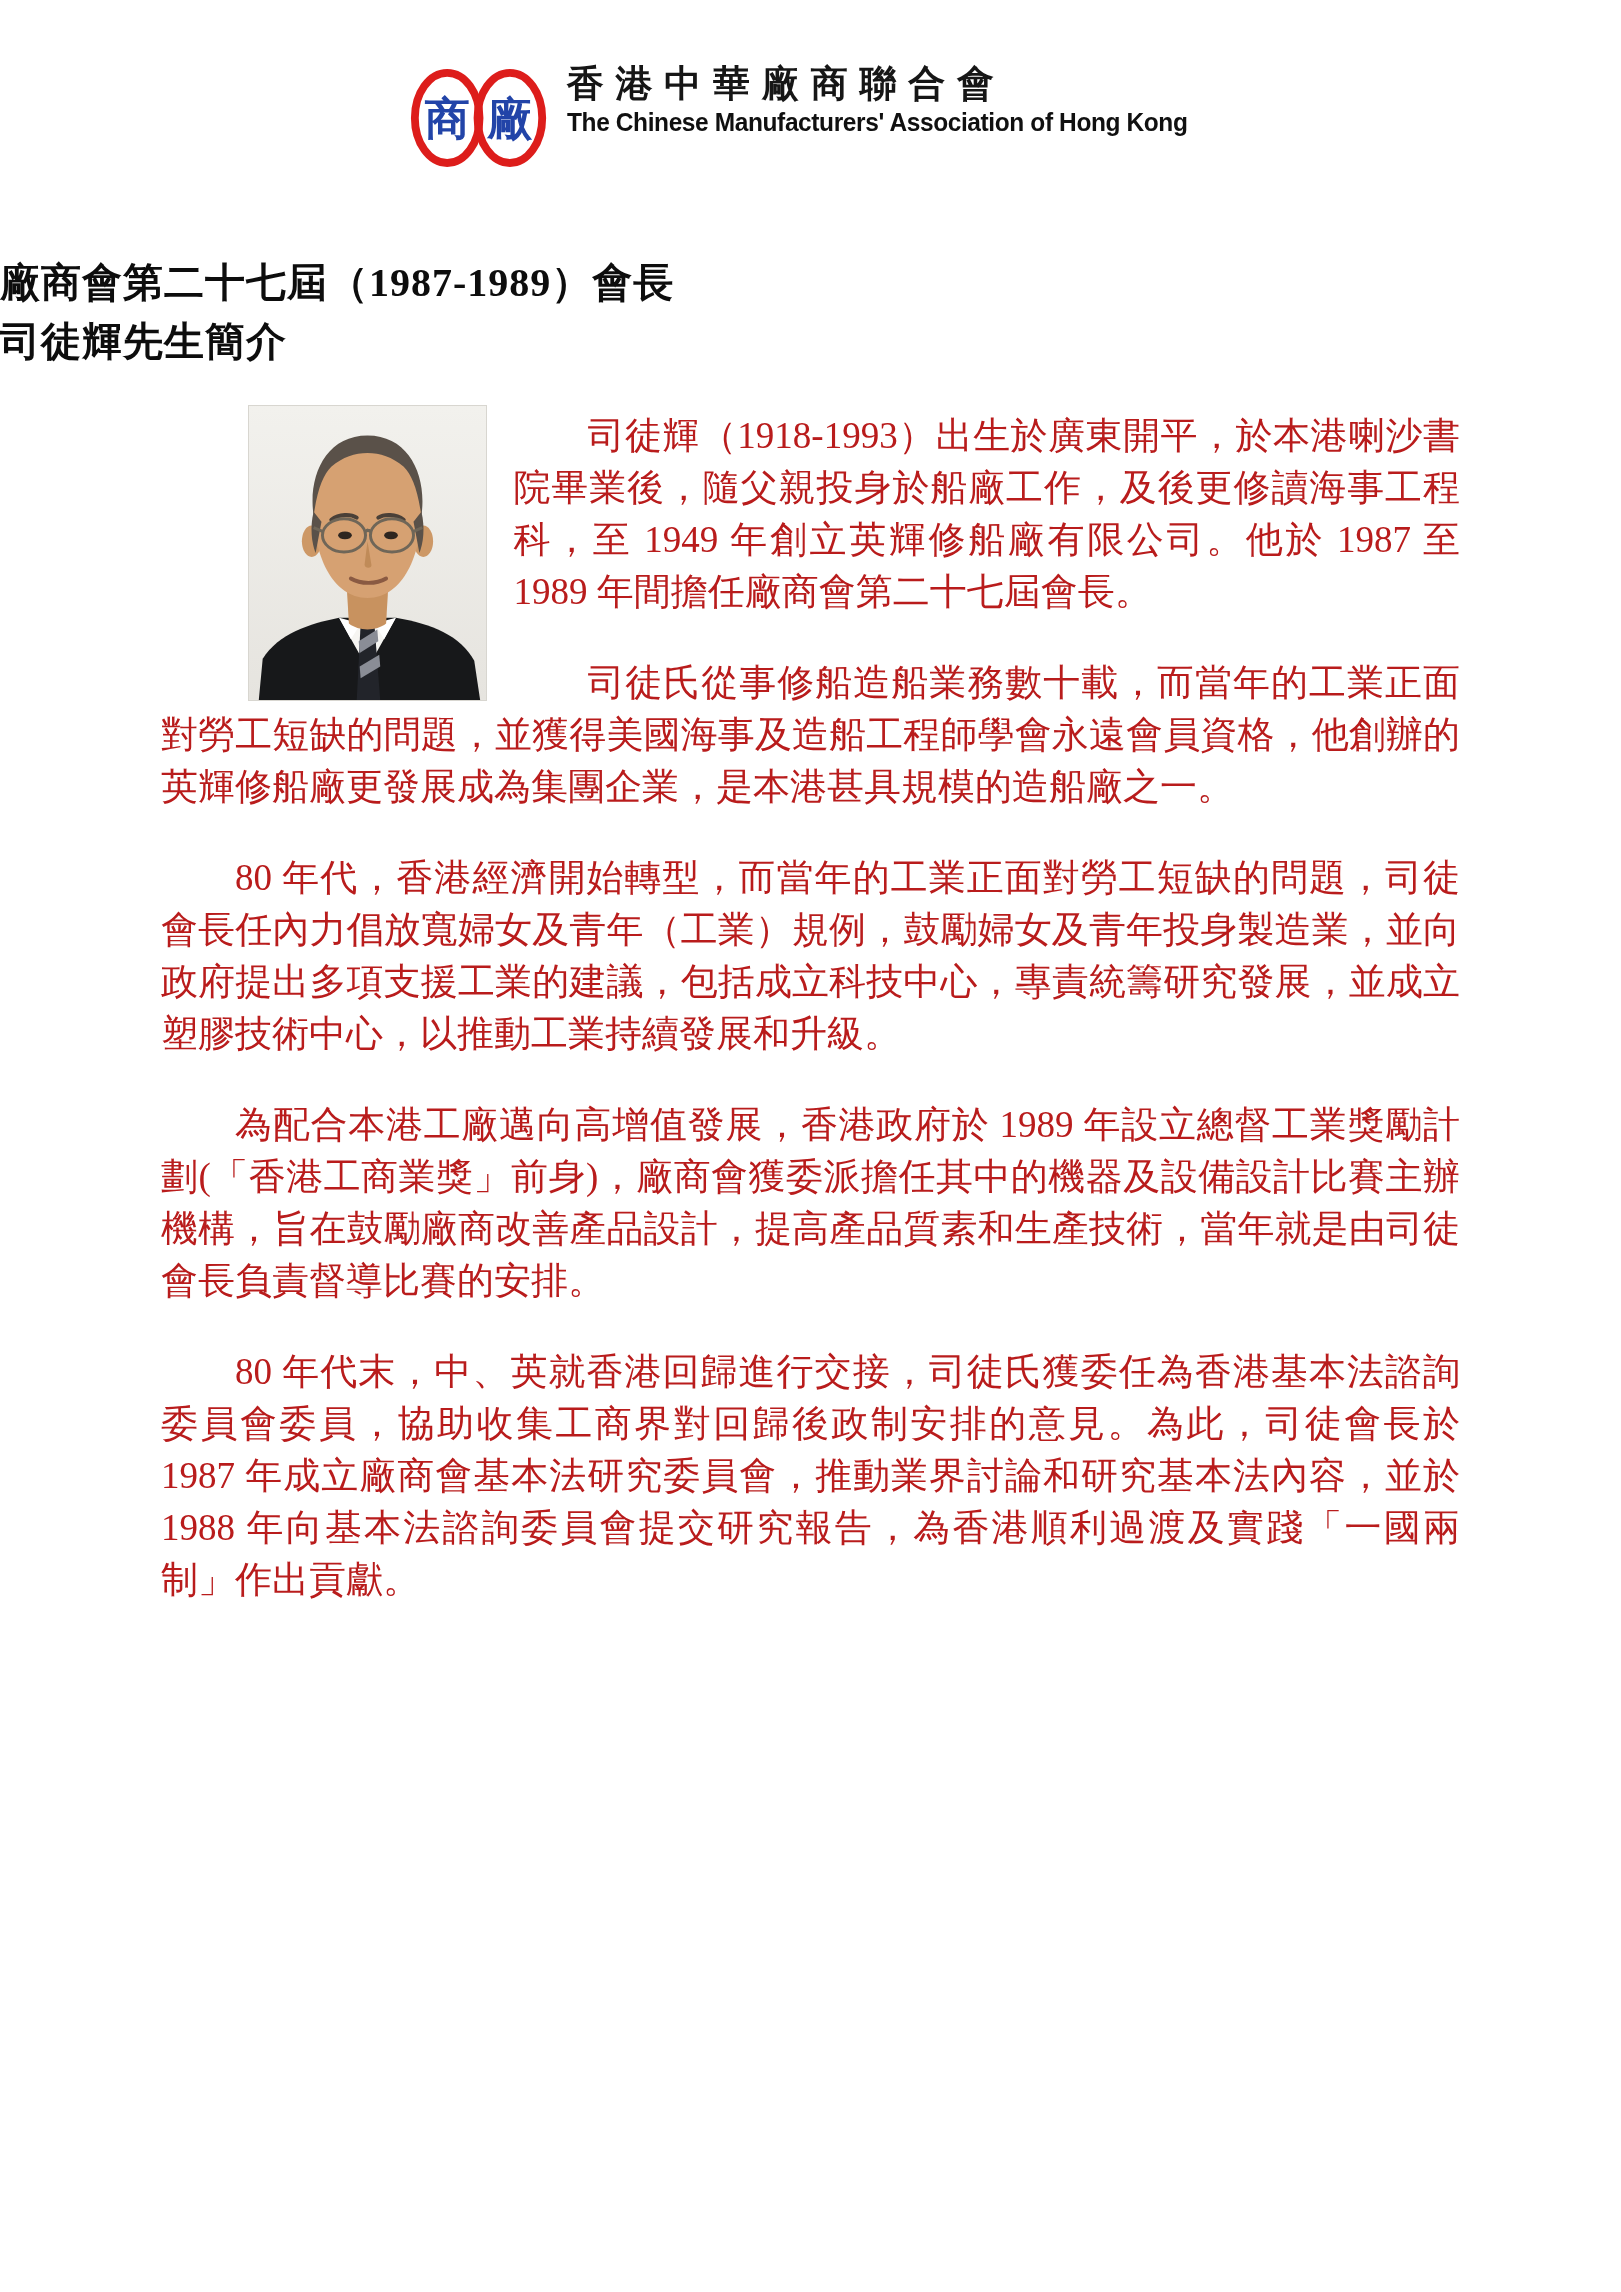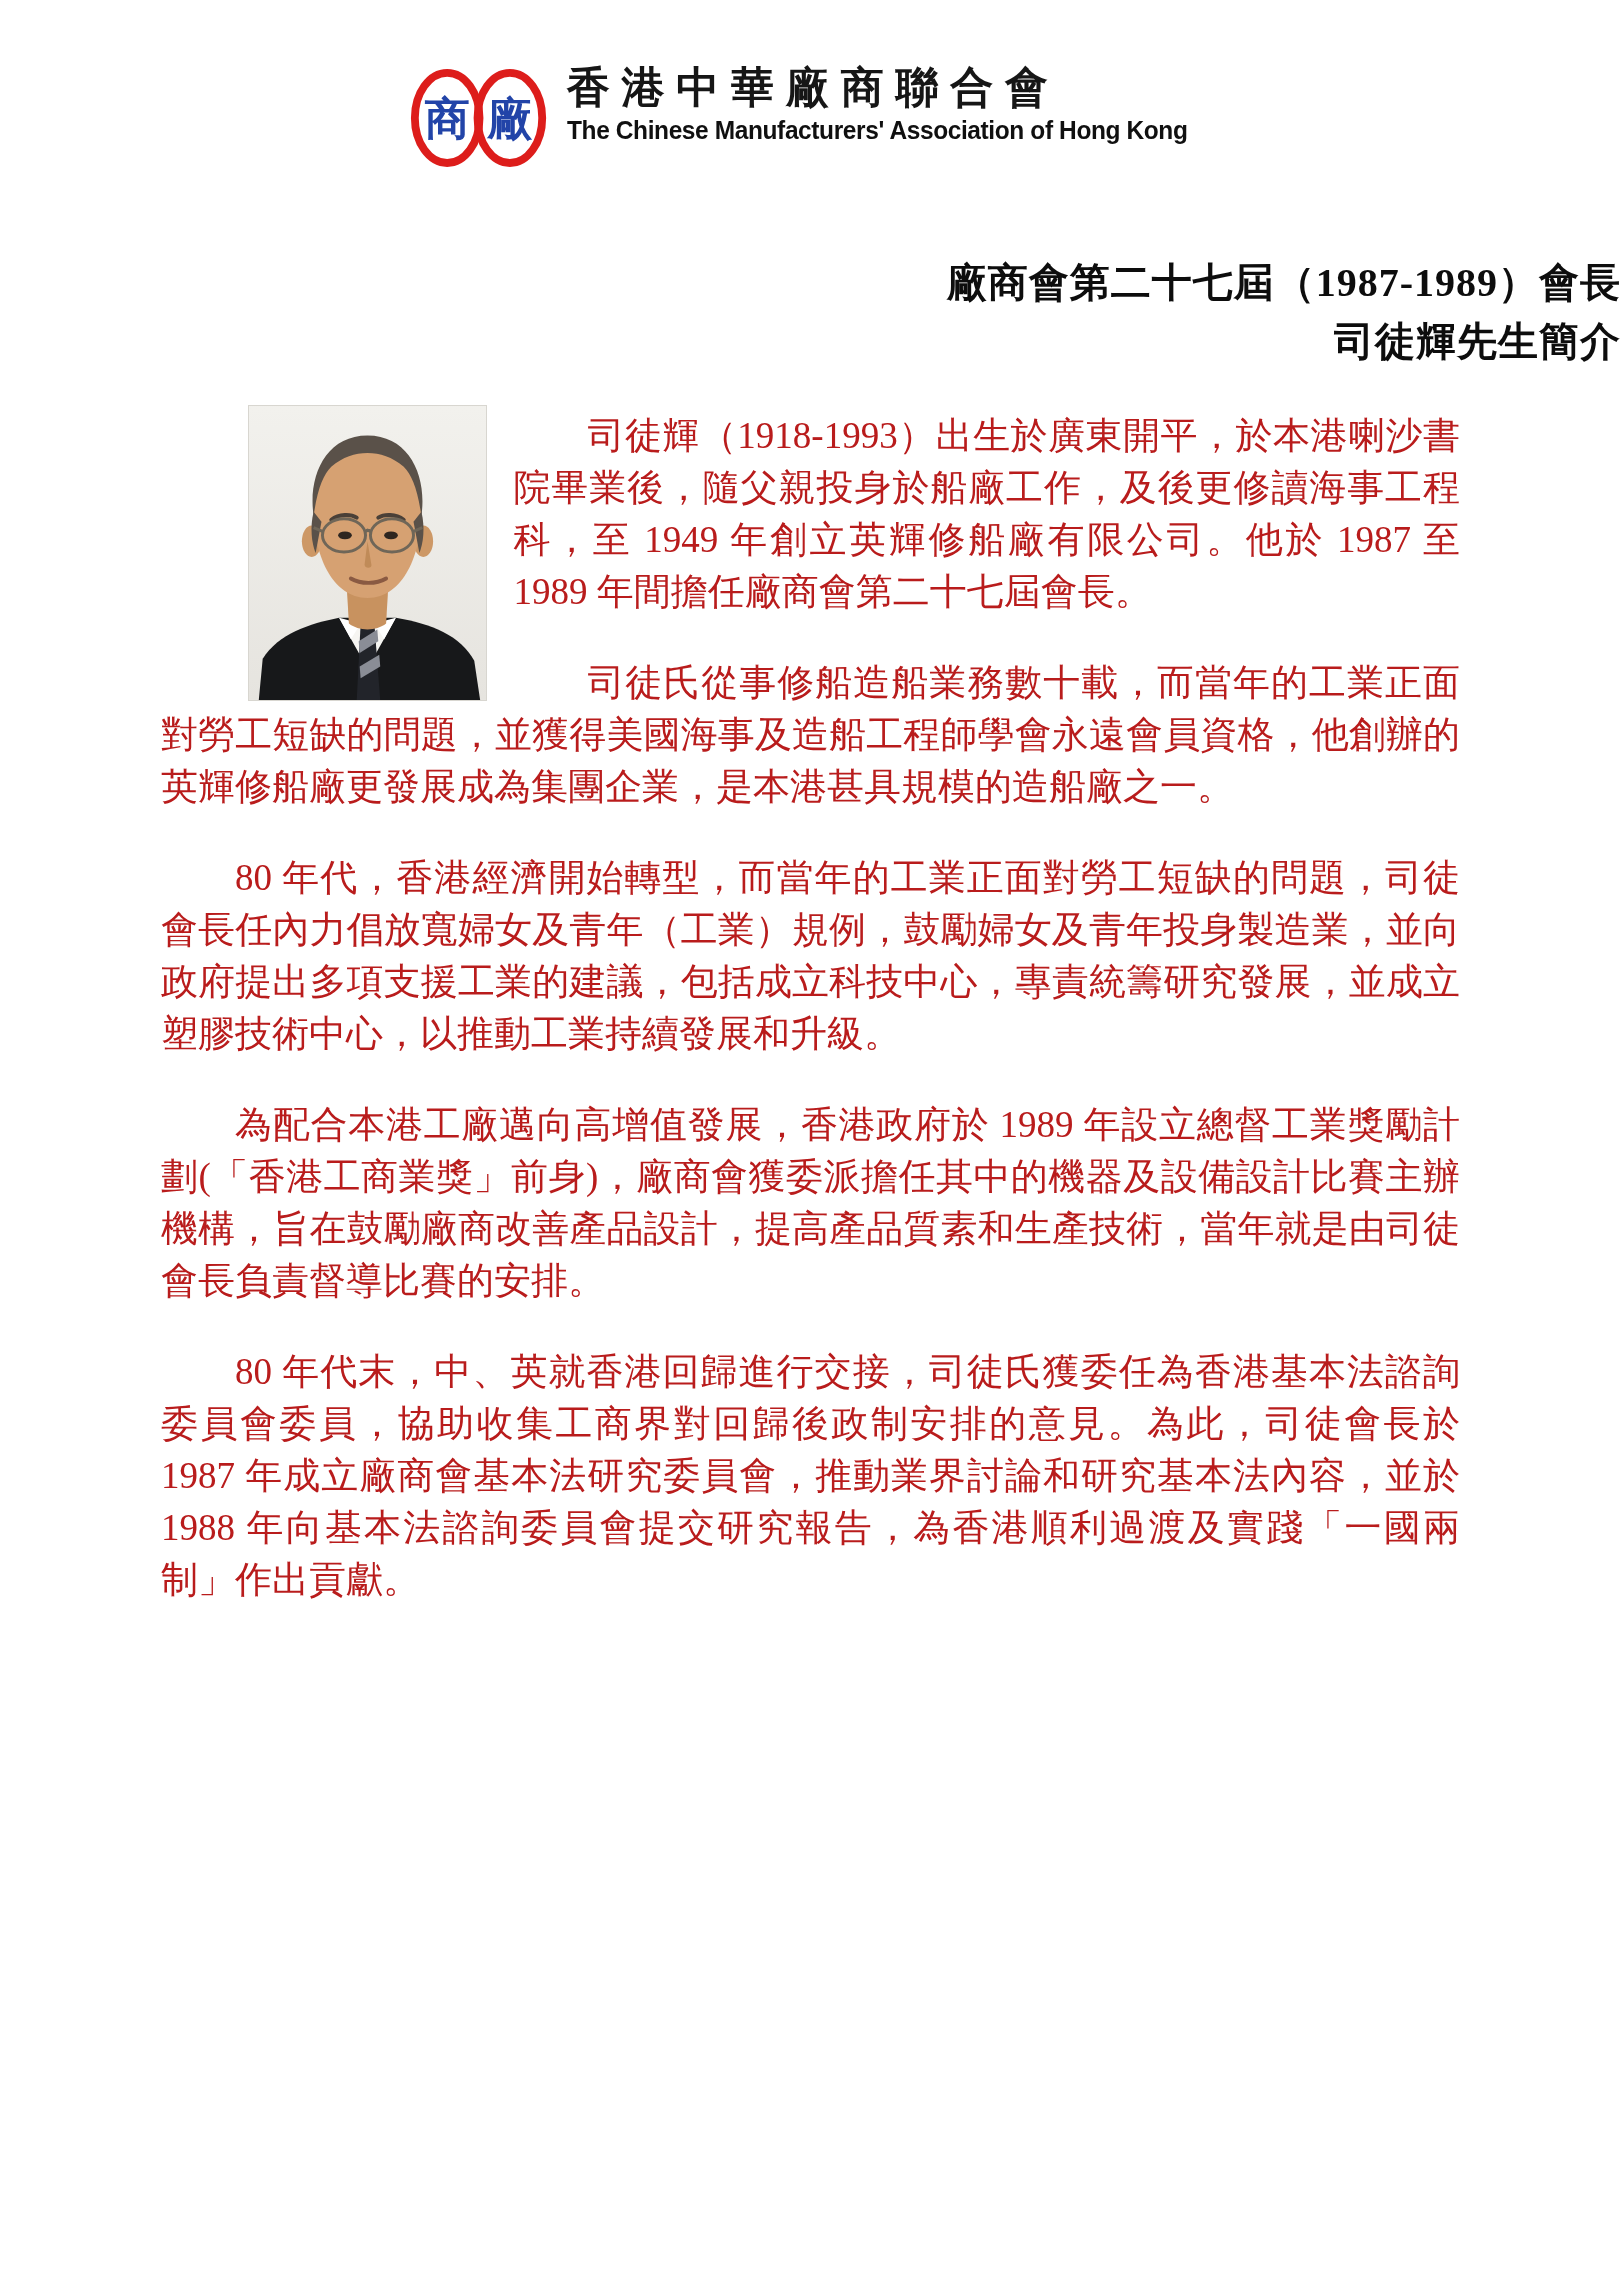--- a/index.html
+++ b/index.html
@@ -21,42 +21,42 @@
     display:flex;
     align-items:flex-start;
     justify-content:center;
     padding-top:61px;
     gap:13.7px;
   }
   .logo-mark{width:145px;height:102px;flex:0 0 auto;margin-top:5.9px;}
   .logo-text{display:flex;flex-direction:column;}
   .logo-cn{
     font-family:"Liberation Sans","DejaVu Sans",sans-serif;
-    font-size:43px;
+    font-size:37px;
     font-weight:600;
     letter-spacing:11.8px;
     line-height:1.25;
     color:#161616;
     white-space:nowrap;
   }
   .logo-en{
     font-family:"Liberation Sans","DejaVu Sans",sans-serif;
     font-size:25.5px;
     font-weight:bold;
     letter-spacing:-0.4px;
     line-height:1.2;
     color:#101010;
     white-space:nowrap;
     transform:scaleX(0.96);
     transform-origin:left;
   }
   
   .doc-title{
     margin-top:84px;
-    text-align:right;
+    text-align:left;
     font-weight:bold;
     font-size:40px;
     line-height:59px;
     color:#0d0d0d;
     letter-spacing:1px;
   }
   
   .content{
     margin:39px 161px 0 161px;
     font-size:37px;

